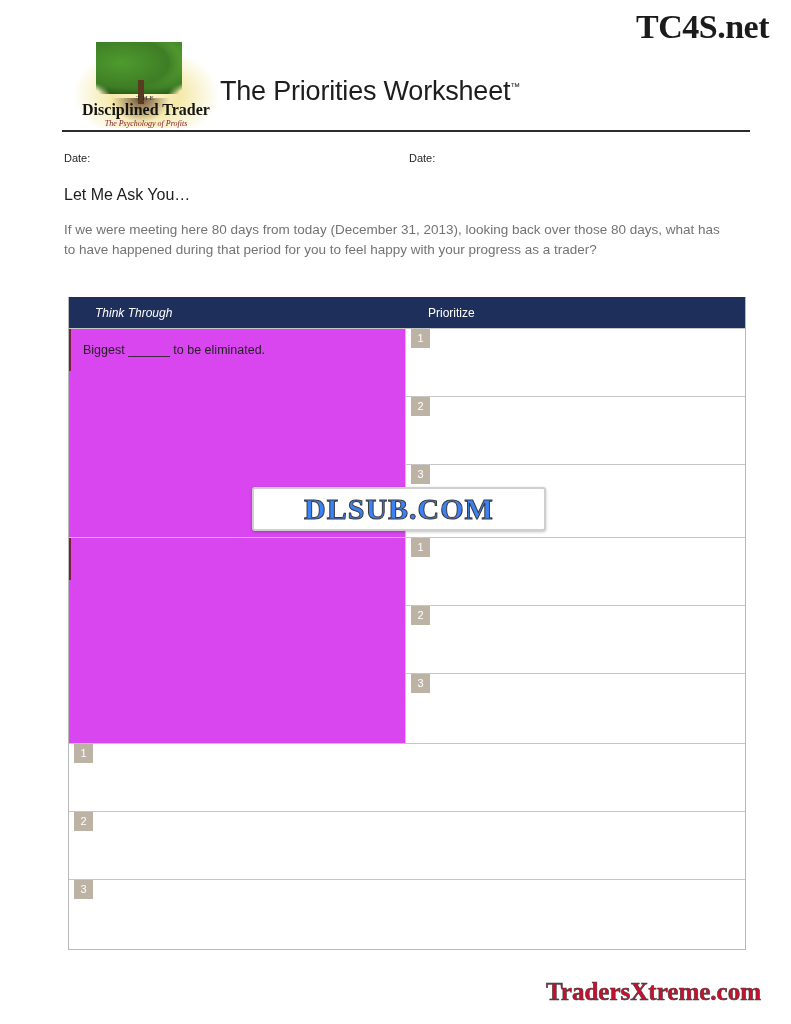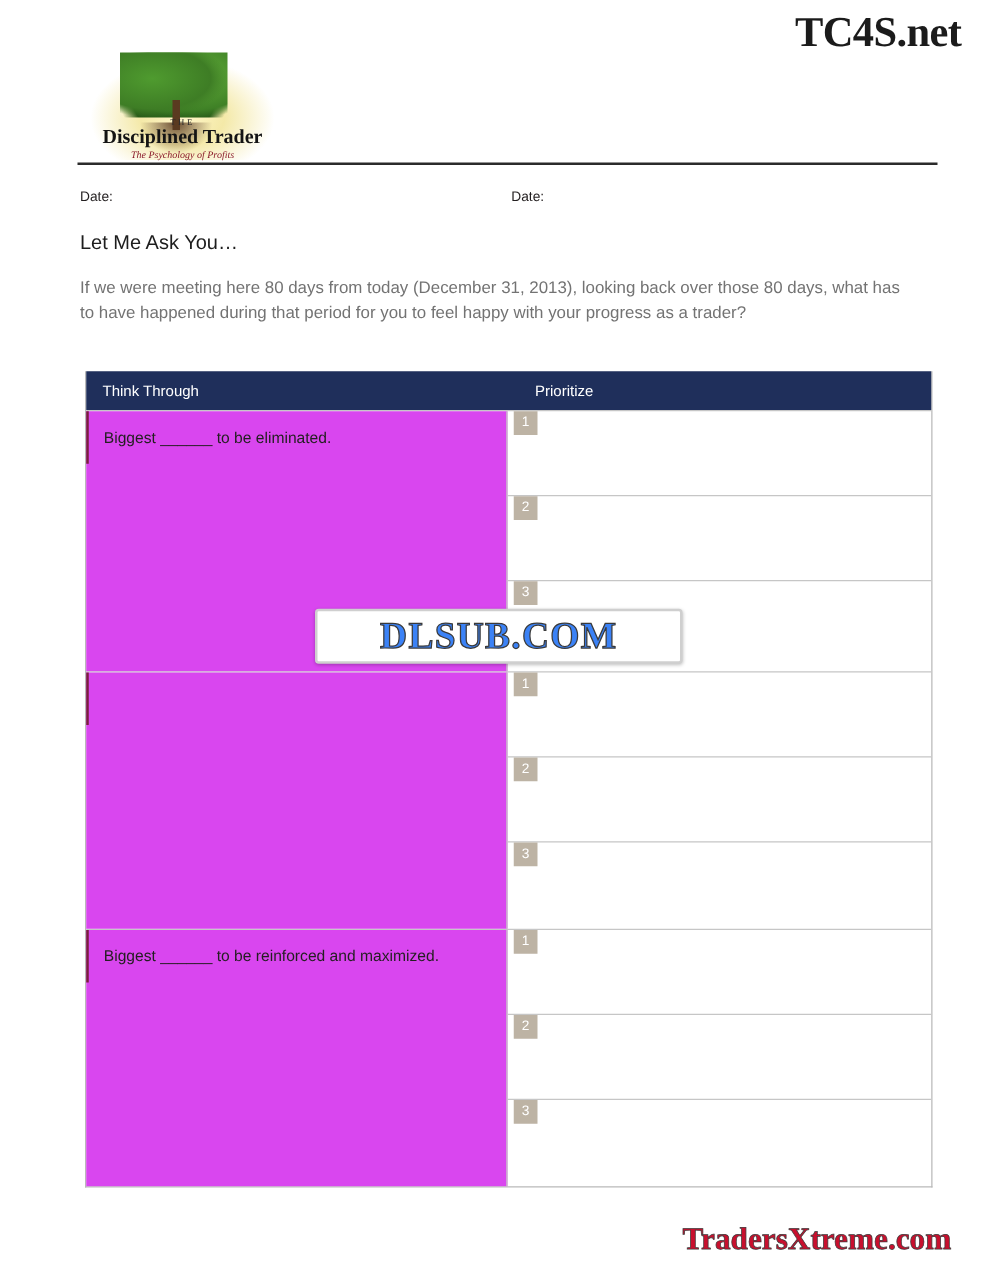--- a/index.html
+++ b/index.html
@@ -180,21 +180,21 @@
   .thead {
     display: flex;
     background: #1f2f5b;
     height: 31px;
     align-items: center;
   }
   .th {
     color: #ffffff;
     font-size: 12px;
   }
-  .th-left { width: 337px; padding-left: 13px; box-sizing: border-box; }
+  .th-left { width: 337px; padding-left: 26px; box-sizing: border-box; font-style: italic; }
   .th-right { flex: 1; padding-left: 22px; box-sizing: border-box; }
 
   .section {
     display: flex;
     border-top: 1px solid #c6c6c6;
   }
   .section:first-of-type { border-top: none; }
   .cell-left {
     width: 337px;
     box-sizing: border-box;
@@ -287,20 +287,23 @@
   <div class="header">
     <div class="logo">
       <div class="logo-bg"></div>
       <div class="logo-tree"></div>
       <div class="logo-trunk"></div>
       <div class="logo-roots"></div>
       <div class="logo-the">THE</div>
       <div class="logo-name">Disciplined Trader</div>
       <div class="logo-tag">The Psychology of Profits</div>
     </div>
+    <div class="title">
+      <span>The Priorities Worksheet</span><span class="title-tm">™</span>
+    </div>
   </div>
   <div class="header-rule"></div>
 
   <div class="meta">
     <div class="name-lbl">Date:</div>
     <div class="date-lbl">Date:</div>
   </div>
 
   <div class="ask">Let Me Ask You…</div>
   <div class="intro">If we were meeting here 80 days from today (December 31, 2013), looking back over those 80 days, what has to have happened during that period for you to feel happy with your progress as a  trader?</div>
@@ -340,24 +343,20 @@
         <div class="prio-row" style="height:68px;">
           <div class="prio-num">2</div>
         </div>
         <div class="prio-row" style="height:69px;">
           <div class="prio-num">3</div>
         </div>
       </div>
     </div>
 
     <div class="section">
-      <div class="cell-left" style="height:205px;">
-        <div class="prompt-bar"></div>
-        <div class="prompt">Biggest ______  to be reinforced and maximized.</div>
-      </div>
       <div class="cell-right">
         <div class="prio-row" style="height:68px;">
           <div class="prio-num">1</div>
         </div>
         <div class="prio-row" style="height:68px;">
           <div class="prio-num">2</div>
         </div>
         <div class="prio-row" style="height:69px;">
           <div class="prio-num">3</div>
         </div>

